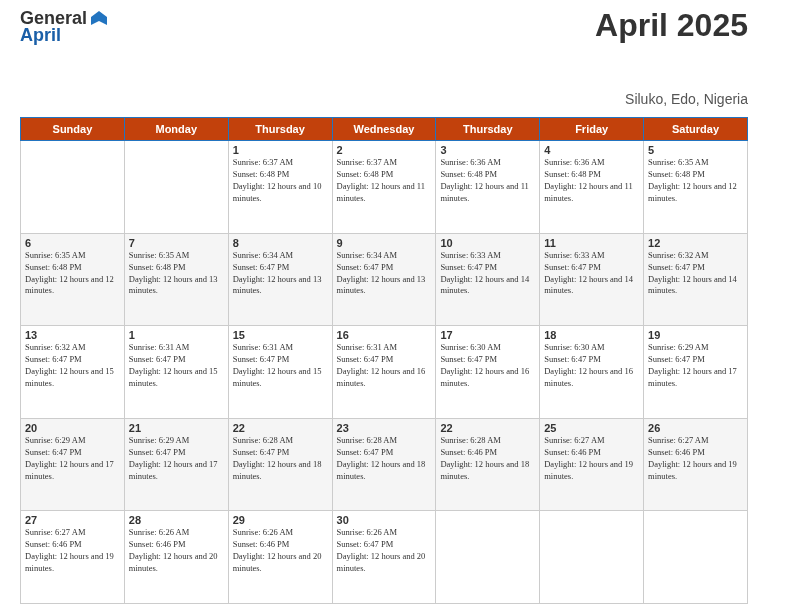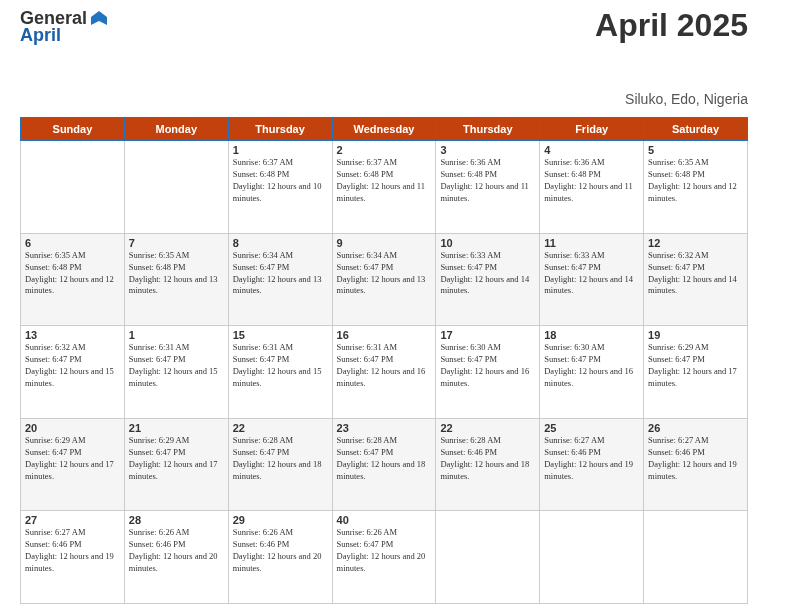--- a/index.html
+++ b/index.html
@@ -379,21 +379,21 @@
         </td>
           <td>
           <span class="day-number">29</span>
           <div class="day-info">
             <div>Sunrise: 6:26 AM</div>
             <div>Sunset: 6:46 PM</div>
             <div>Daylight: 12 hours and 20 minutes.</div>
           </div>
         </td>
           <td>
-          <span class="day-number">40</span>
+          <span class="day-number">30</span>
           <div class="day-info">
             <div>Sunrise: 6:26 AM</div>
             <div>Sunset: 6:47 PM</div>
             <div>Daylight: 12 hours and 20 minutes.</div>
           </div>
         </td>
           <td class="empty-cell"></td>
           <td class="empty-cell"></td>
           <td class="empty-cell"></td>
         </tr>

